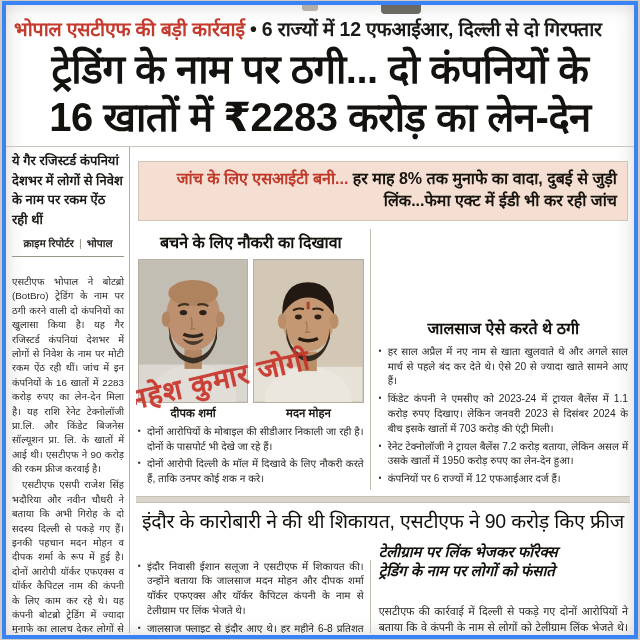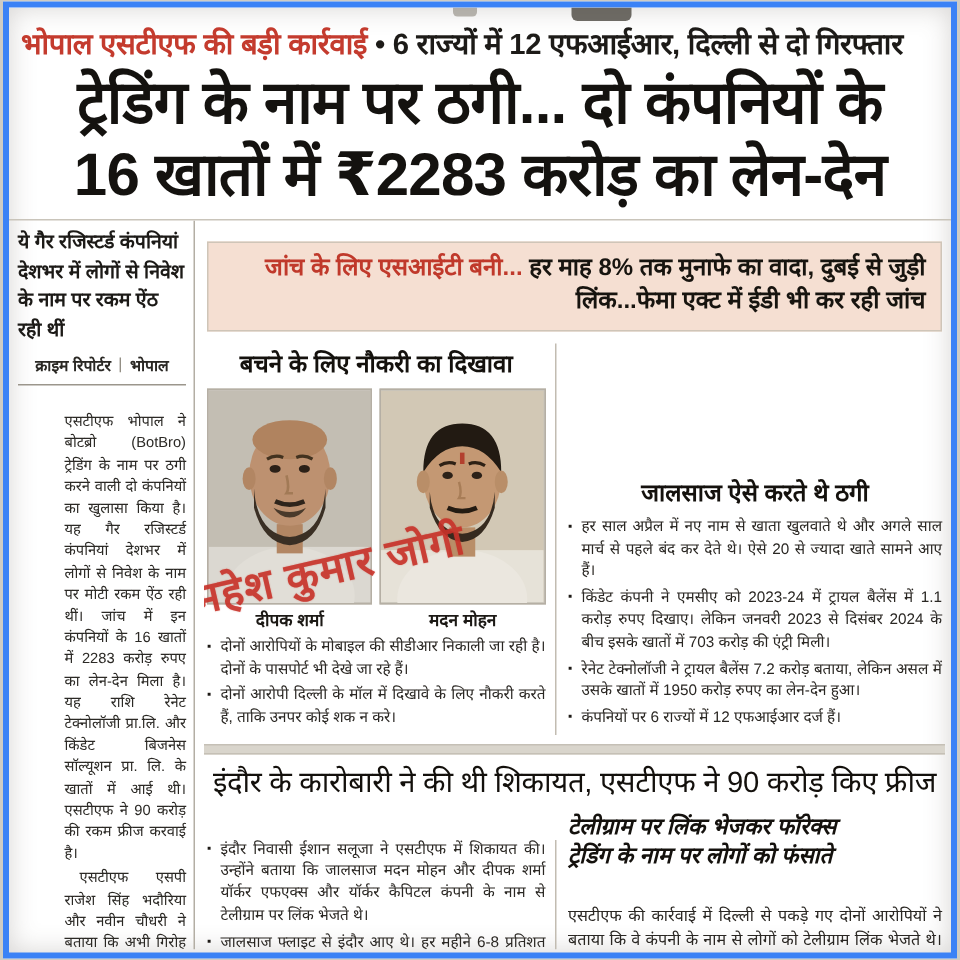--- a/index.html
+++ b/index.html
@@ -31,21 +31,21 @@
   }
 
   .content{display:flex;height:486px;overflow:hidden;}
 
   
   .leftcol{width:124px;flex:0 0 124px;padding:4px 5px 0 6px;border-right:1px solid #b3aea4;box-sizing:border-box;overflow:hidden;}
   .deck{font-size:13px;font-weight:700;line-height:1.5;color:#1c1a17;}
   .byline{display:flex;justify-content:center;align-items:center;gap:5px;font-size:10.5px;font-weight:700;
     padding:7px 0 6px;border-bottom:1px solid #9b968c;margin-bottom:18px;color:#2a2824;}
   .byline .sep{color:#8d887e;font-weight:400;}
-  .bodytext{font-size:9.8px;line-height:1.47;text-align:justify;color:#2b2925;margin-left:31px;}
+  .bodytext{font-size:9.8px;line-height:1.47;text-align:justify;color:#2b2925;}
   .bodytext.indent{text-indent:10px;margin-top:2px;}
 
   
   .rightarea{flex:1;padding:0 4px 0 6px;overflow:hidden;}
   .banner{
     margin:14px 2px 8px;padding:6px 10px 7px;
     background:#f5dfd2;border:1px solid #cfc5b8;
     font-size:16px;font-weight:700;line-height:1.4;text-align:right;color:#17140f;
   }
   .banner .hl{color:#c0392b;}

